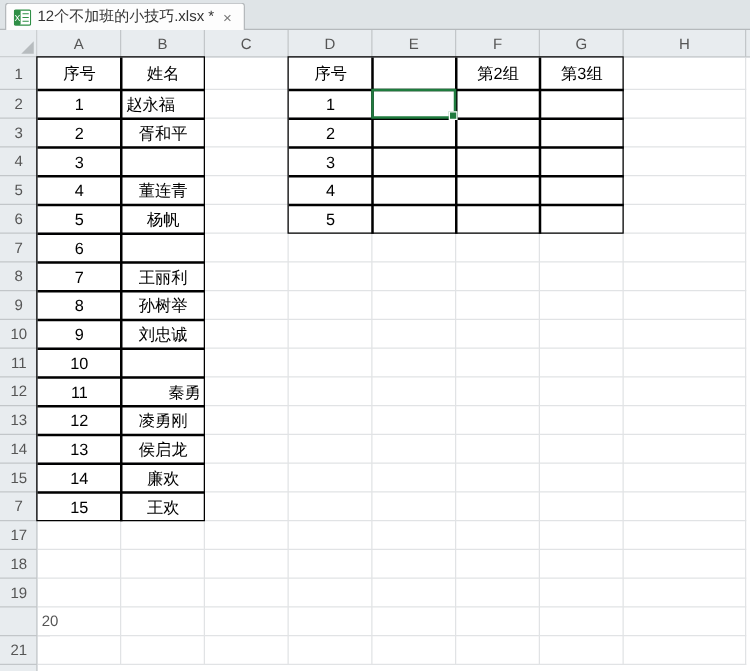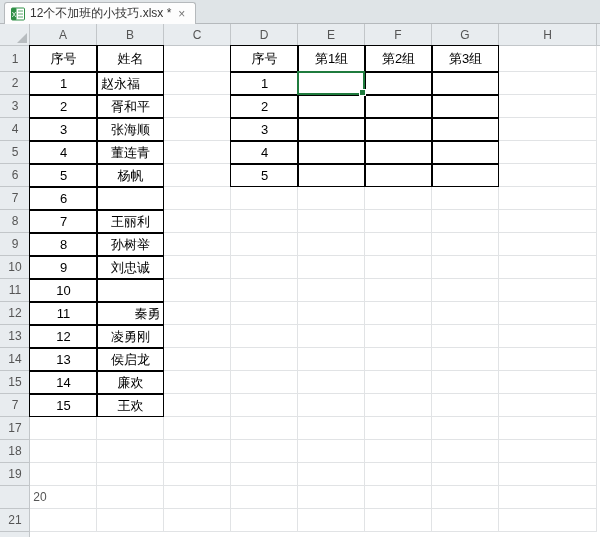--- a/index.html
+++ b/index.html
@@ -219,21 +219,20 @@
       <div class="grid-line-h" style="top: 439px; width: 567px;"></div>
       <div class="grid-line-h" style="top: 462px; width: 567px;"></div>
       <div class="grid-line-h" style="top: 485px; width: 567px;"></div>
       <div class="cell" style="left: 0px; top: 0px; width: 67px; height: 26px;">序号</div>
       <div class="cell" style="left: 67px; top: 0px; width: 67px; height: 26px;">姓名</div>
       <div class="cell" style="left: 0px; top: 26px; width: 67px; height: 23px;">1</div>
       <div class="cell" style="left: 67px; top: 26px; width: 47px; height: 23px;">赵永福</div>
       <div class="cell" style="left: 0px; top: 49px; width: 67px; height: 23px;">2</div>
       <div class="cell" style="left: 67px; top: 49px; width: 67px; height: 23px;">胥和平</div>
       <div class="cell" style="left: 0px; top: 72px; width: 67px; height: 23px;">3</div>
-      <div class="cell" style="left: 67px; top: 72px; width: 67px; height: 23px;">张海顺</div>
       <div class="cell" style="left: 0px; top: 95px; width: 67px; height: 23px;">4</div>
       <div class="cell" style="left: 67px; top: 95px; width: 67px; height: 23px;">董连青</div>
       <div class="cell" style="left: 0px; top: 118px; width: 67px; height: 23px;">5</div>
       <div class="cell" style="left: 67px; top: 118px; width: 67px; height: 23px;">杨帆</div>
       <div class="cell" style="left: 0px; top: 141px; width: 67px; height: 23px;">6</div>
       <div class="cell" style="left: 0px; top: 164px; width: 67px; height: 23px;">7</div>
       <div class="cell" style="left: 67px; top: 164px; width: 67px; height: 23px;">王丽利</div>
       <div class="cell" style="left: 0px; top: 187px; width: 67px; height: 23px;">8</div>
       <div class="cell" style="left: 67px; top: 187px; width: 67px; height: 23px;">孙树举</div>
       <div class="cell" style="left: 0px; top: 210px; width: 67px; height: 23px;">9</div>
@@ -243,21 +242,20 @@
       <div class="cell" style="left: 67px; top: 256px; width: 67px; height: 23px; padding-left: 36px;">秦勇</div>
       <div class="cell" style="left: 0px; top: 279px; width: 67px; height: 23px;">12</div>
       <div class="cell" style="left: 67px; top: 279px; width: 67px; height: 23px;">凌勇刚</div>
       <div class="cell" style="left: 0px; top: 302px; width: 67px; height: 23px;">13</div>
       <div class="cell" style="left: 67px; top: 302px; width: 67px; height: 23px; border-radius: 10px;">侯启龙</div>
       <div class="cell" style="left: 0px; top: 325px; width: 67px; height: 23px;">14</div>
       <div class="cell" style="left: 67px; top: 325px; width: 67px; height: 23px;">廉欢</div>
       <div class="cell" style="left: 0px; top: 348px; width: 67px; height: 23px;">15</div>
       <div class="cell" style="left: 67px; top: 348px; width: 67px; height: 23px;">王欢</div>
       <div class="cell" style="left: 201px; top: 0px; width: 67px; height: 26px;">序号</div>
-      <div class="cell" style="left: 268px; top: 0px; width: 67px; height: 26px;">第1组</div>
       <div class="cell" style="left: 335px; top: 0px; width: 67px; height: 26px;">第2组</div>
       <div class="cell" style="left: 402px; top: 0px; width: 67px; height: 26px;">第3组</div>
       <div class="cell" style="left: 201px; top: 26px; width: 67px; height: 23px;">1</div>
       <div class="cell" style="left: 268px; top: 26px; width: 67px; height: 23px;"></div>
       <div class="cell" style="left: 335px; top: 26px; width: 67px; height: 23px;"></div>
       <div class="cell" style="left: 402px; top: 26px; width: 67px; height: 23px;"></div>
       <div class="cell" style="left: 201px; top: 49px; width: 67px; height: 23px;">2</div>
       <div class="cell" style="left: 268px; top: 49px; width: 67px; height: 23px;"></div>
       <div class="cell" style="left: 335px; top: 49px; width: 67px; height: 23px;"></div>
       <div class="cell" style="left: 402px; top: 49px; width: 67px; height: 23px;"></div>

